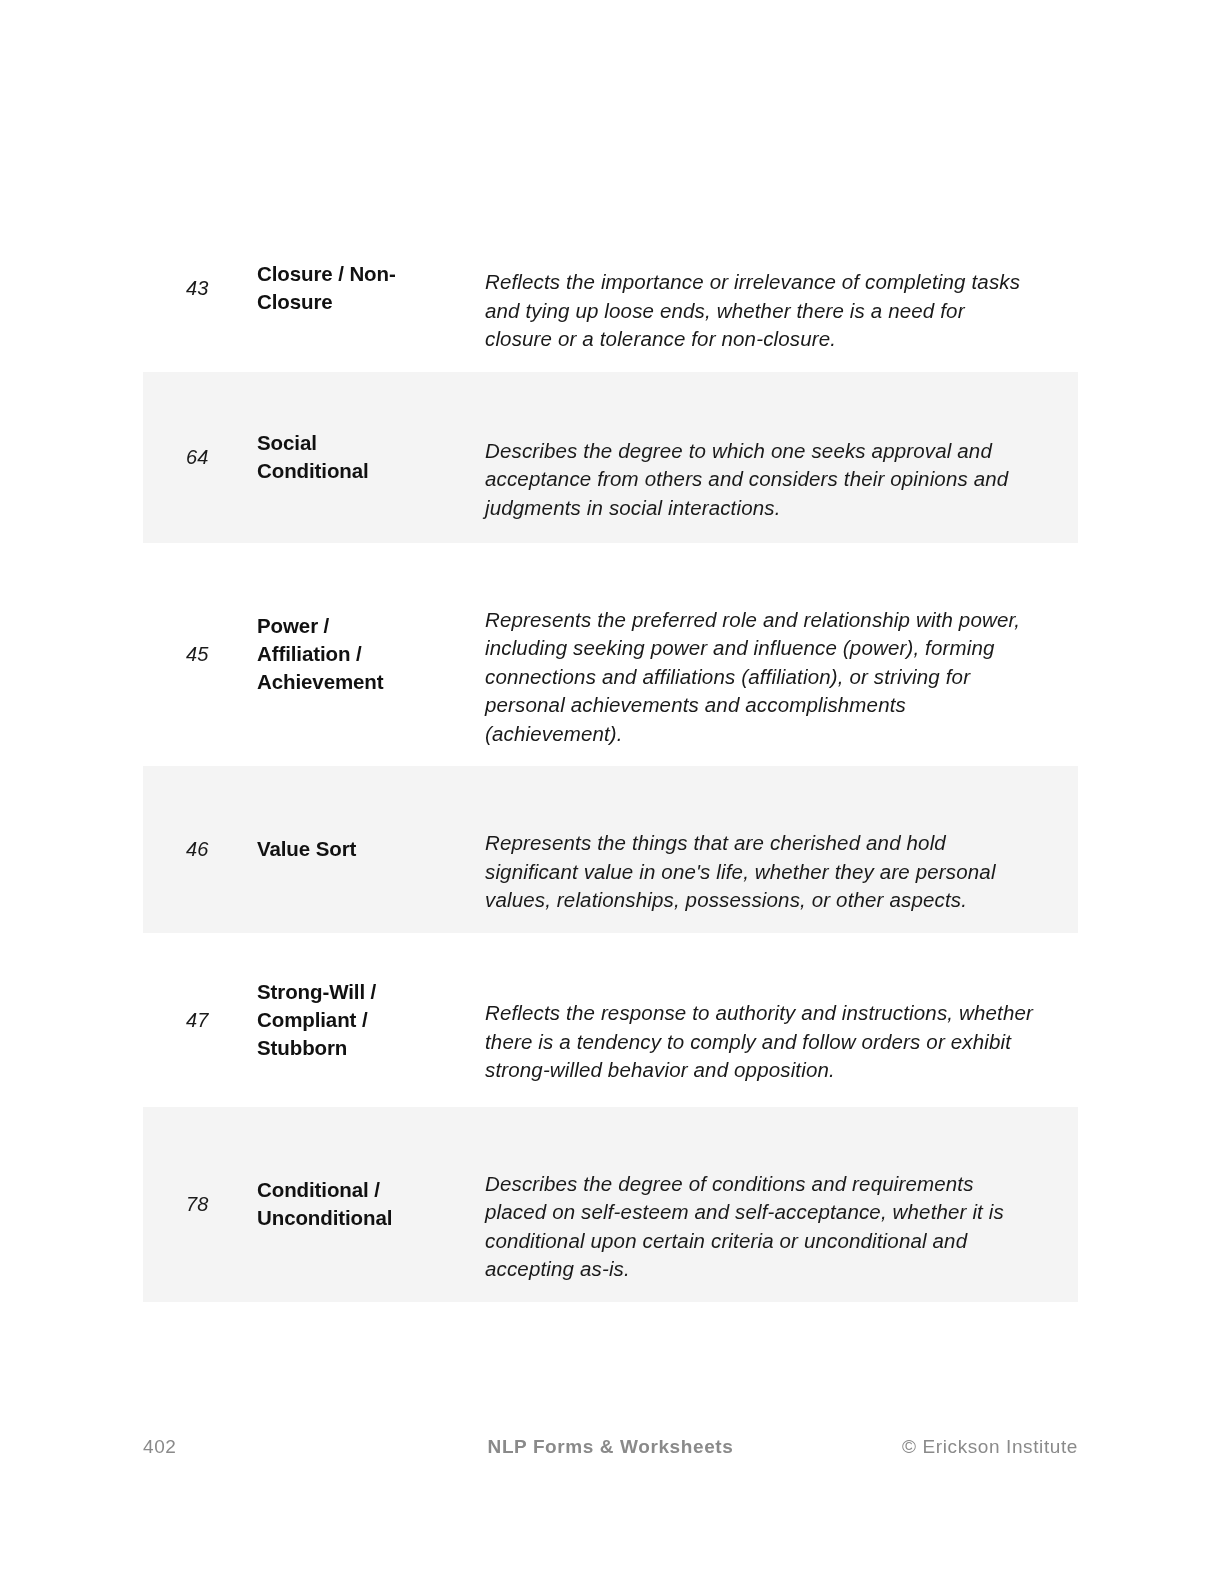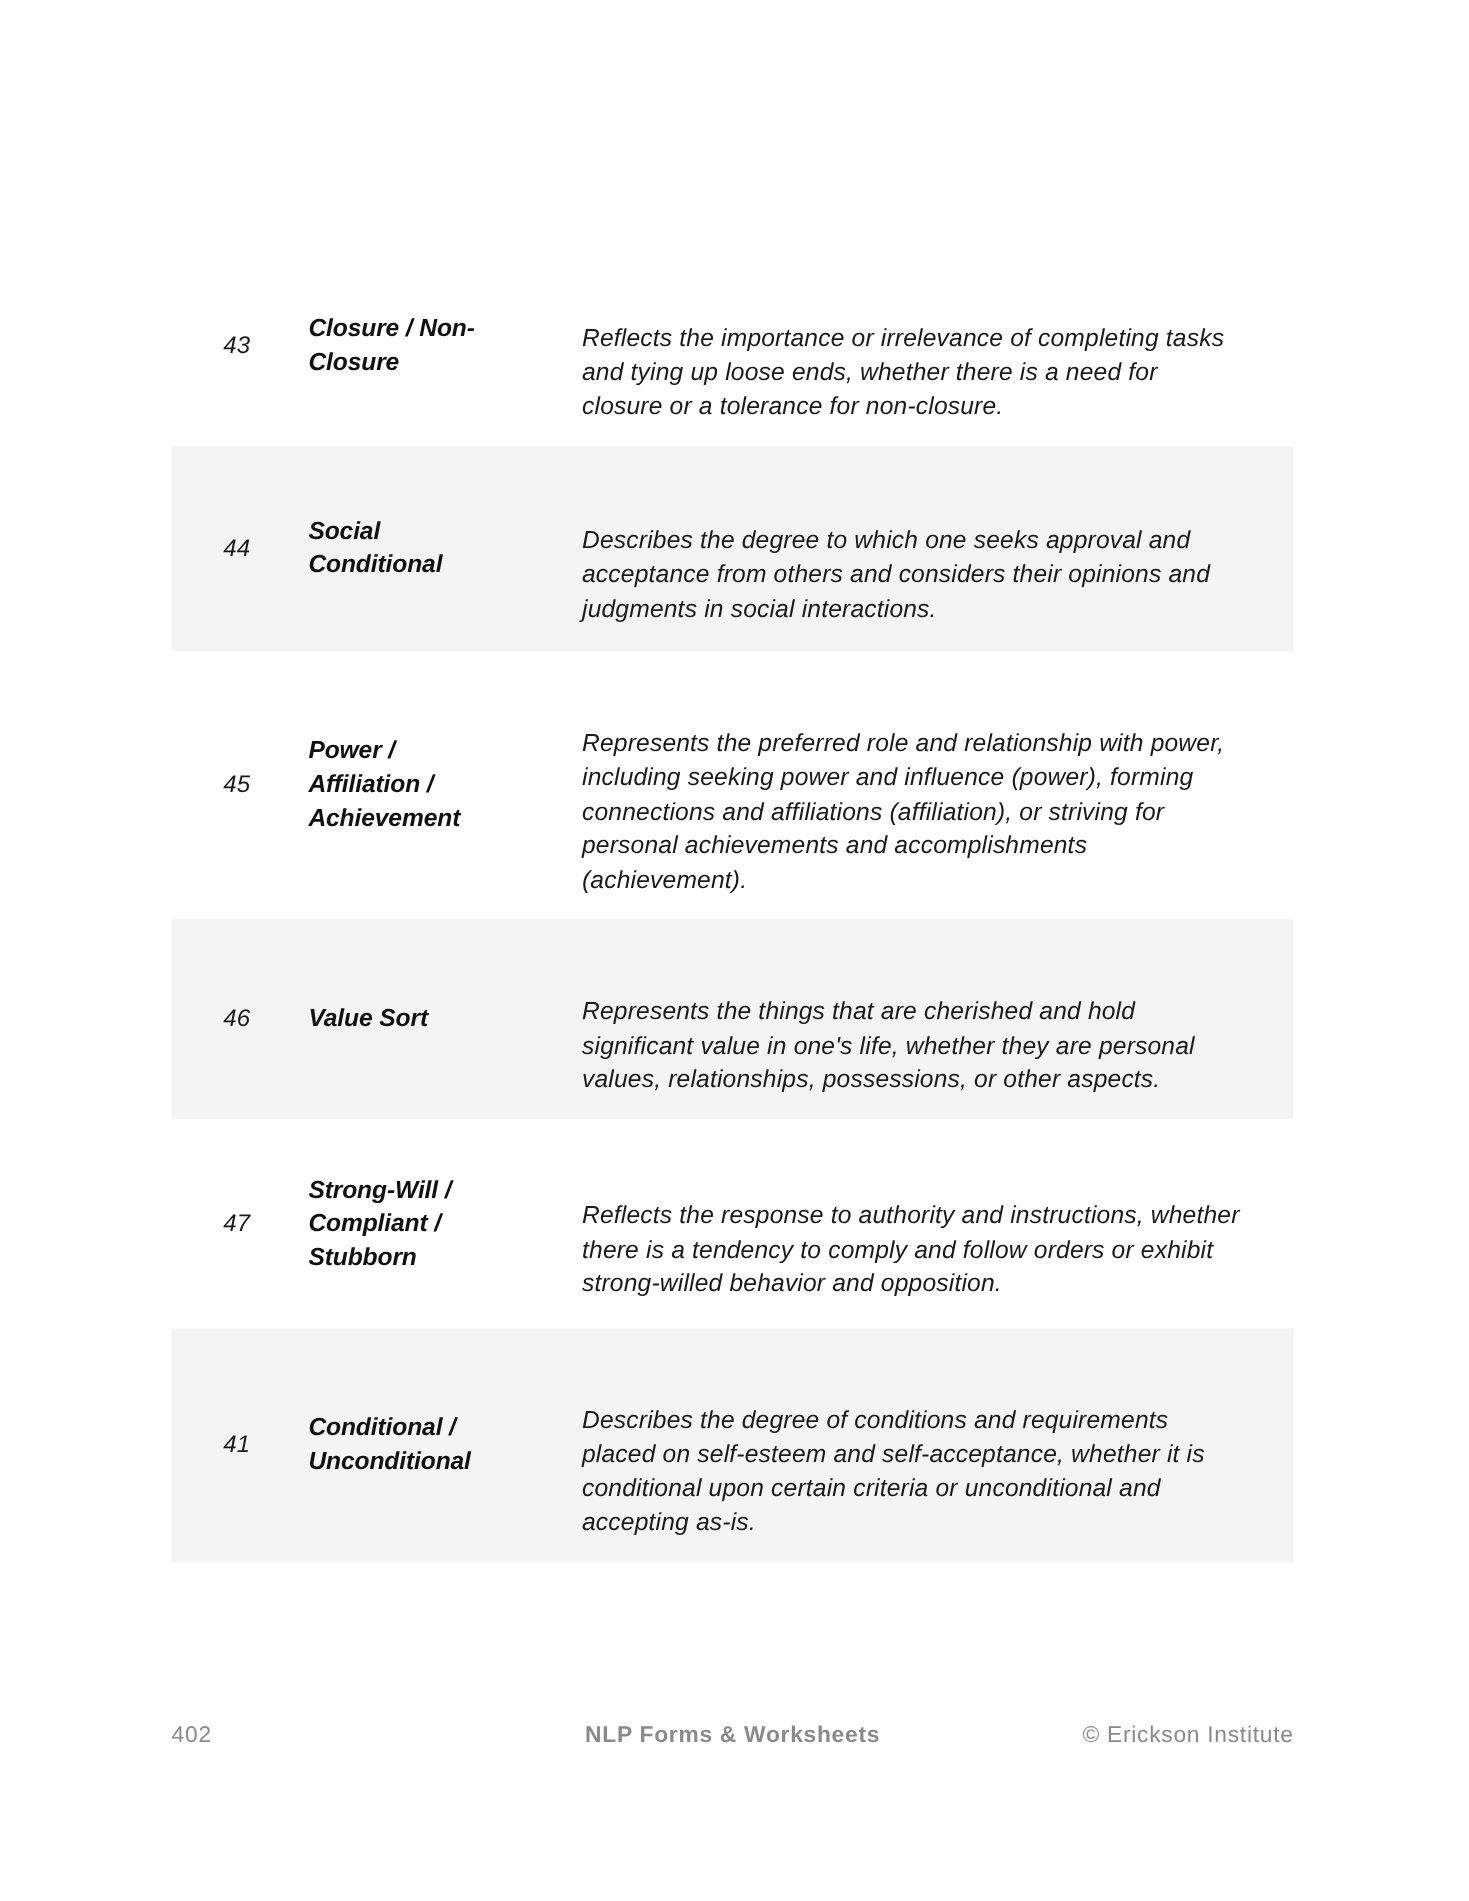--- a/index.html
+++ b/index.html
@@ -54,21 +54,20 @@
     line-height: 28px;
     color: #1a1a1a;
     letter-spacing: 0.2px;
   }
 
   .cell-title {
     flex: 0 0 200px;
     box-sizing: border-box;
     padding-left: 43px;
     padding-right: 10px;
-    font-style: italic;
     font-weight: 700;
     font-size: 20.5px;
     line-height: 28px;
     color: #111111;
     letter-spacing: -0.1px;
   }
 
   .cell-desc {
     flex: 1 1 auto;
     box-sizing: border-box;
@@ -118,21 +117,21 @@
 
   <div class="table">
 
     <div class="row row-h1">
       <div class="cell-num">43</div>
       <div class="cell-title">Closure / Non-Closure</div>
       <div class="cell-desc">Reflects the importance or irrelevance of completing tasks and tying up loose ends, whether there is a need for closure or a tolerance for non-closure.</div>
     </div>
 
     <div class="row row-h2 shaded">
-      <div class="cell-num">44</div>
+      <div class="cell-num">64</div>
       <div class="cell-title">Social Conditional</div>
       <div class="cell-desc">Describes the degree to which one seeks approval and acceptance from others and considers their opinions and judgments in social interactions.</div>
     </div>
 
     <div class="row row-h3">
       <div class="cell-num">45</div>
       <div class="cell-title">Power / Affiliation / Achievement</div>
       <div class="cell-desc">Represents the preferred role and relationship with power, including seeking power and influence (power), forming connections and affiliations (affiliation), or striving for personal achievements and accomplishments (achievement).</div>
     </div>
 
@@ -142,21 +141,21 @@
       <div class="cell-desc">Represents the things that are cherished and hold significant value in one's life, whether they are personal values, relationships, possessions, or other aspects.</div>
     </div>
 
     <div class="row row-h5">
       <div class="cell-num">47</div>
       <div class="cell-title">Strong-Will / Compliant / Stubborn</div>
       <div class="cell-desc">Reflects the response to authority and instructions, whether there is a tendency to comply and follow orders or exhibit strong-willed behavior and opposition.</div>
     </div>
 
     <div class="row row-h6 shaded">
-      <div class="cell-num">41</div>
+      <div class="cell-num">78</div>
       <div class="cell-title">Conditional / Unconditional</div>
       <div class="cell-desc">Describes the degree of conditions and requirements placed on self-esteem and self-acceptance, whether it is conditional upon certain criteria or unconditional and accepting as-is.</div>
     </div>
 
   </div>
 
   <div class="footer">
     <div class="footer-left">402</div>
     <div class="footer-center">NLP Forms &amp; Worksheets</div>
     <div class="footer-right">© Erickson Institute</div>

